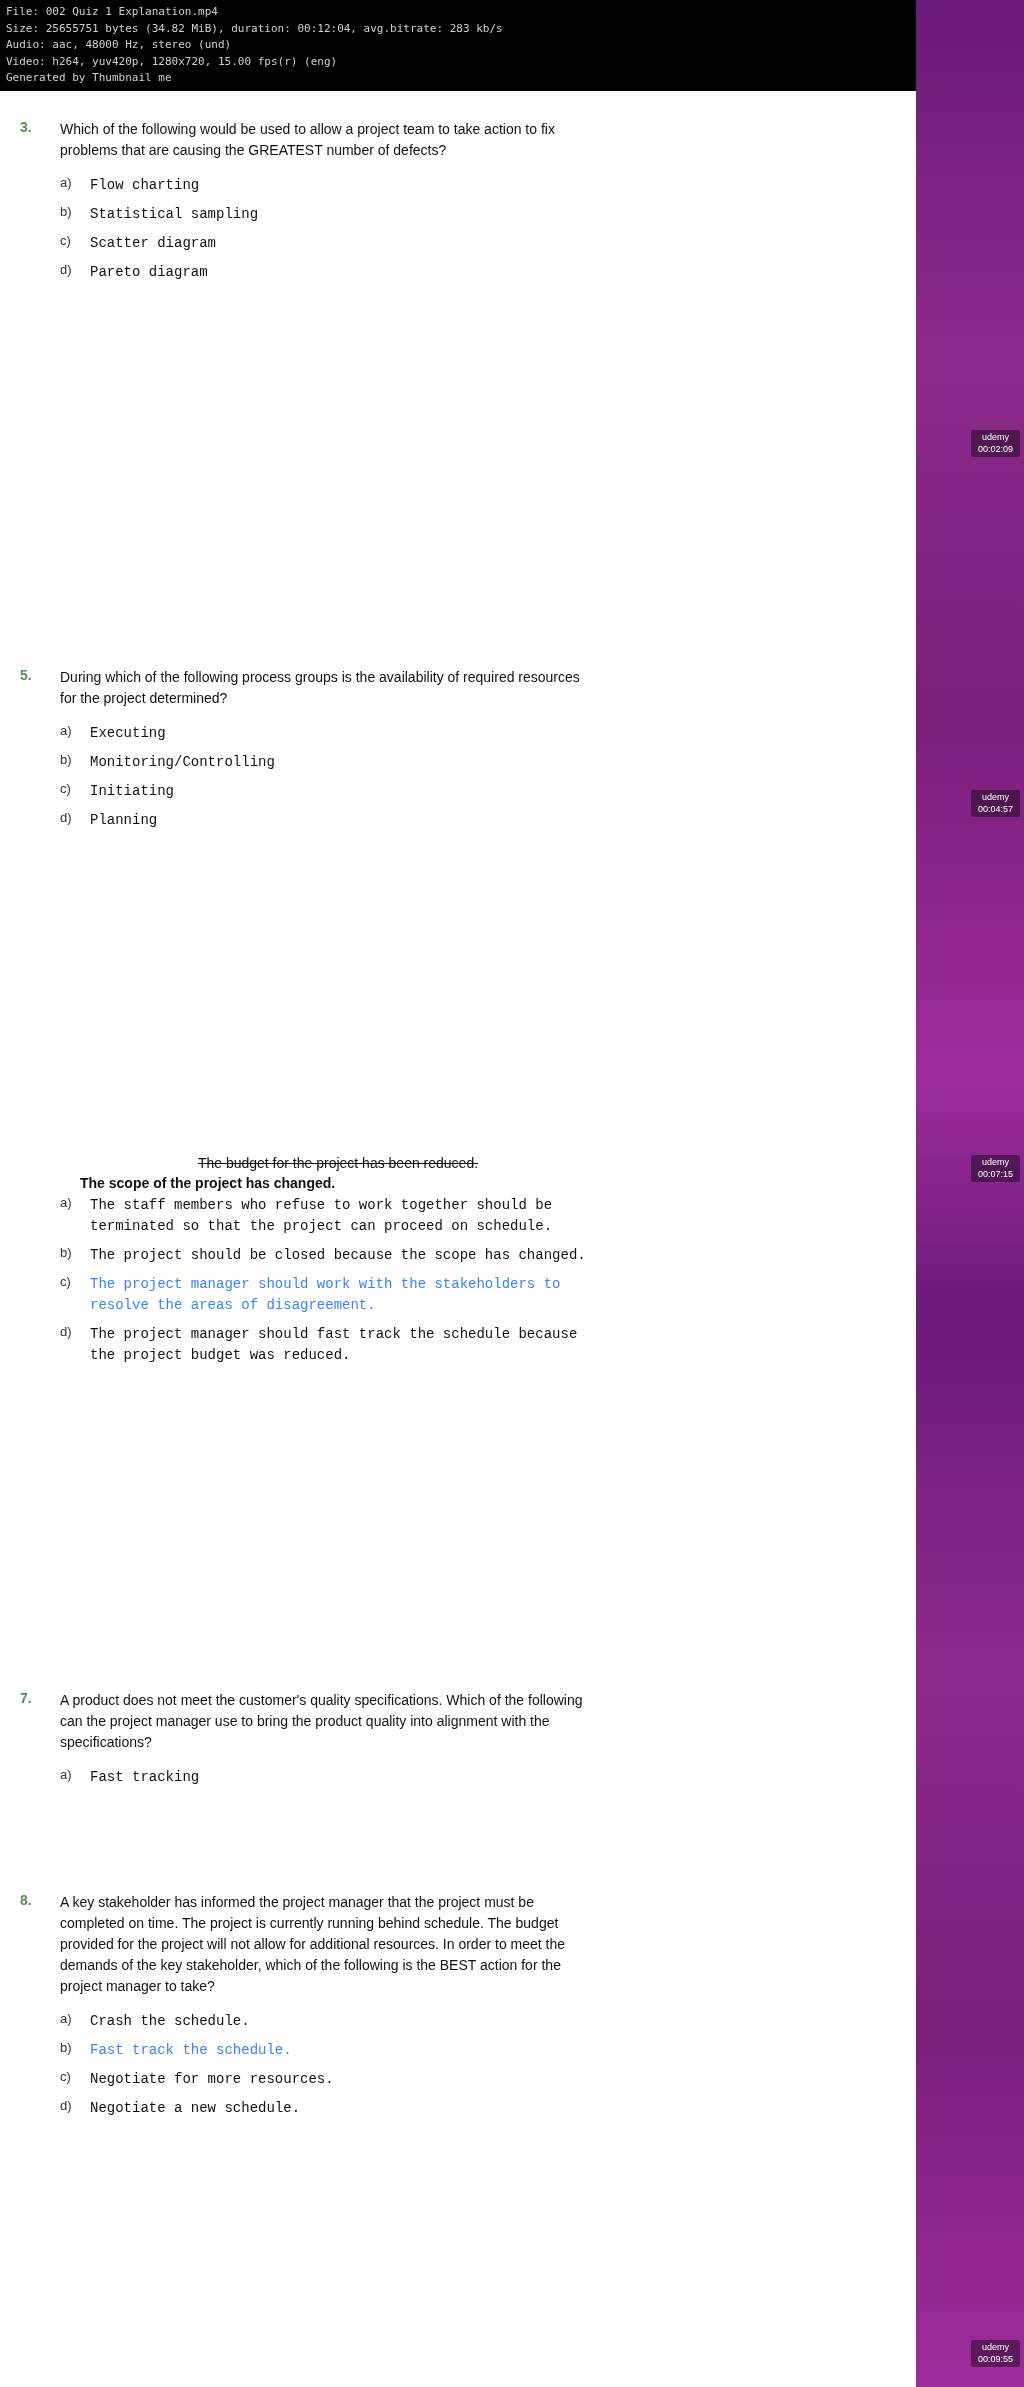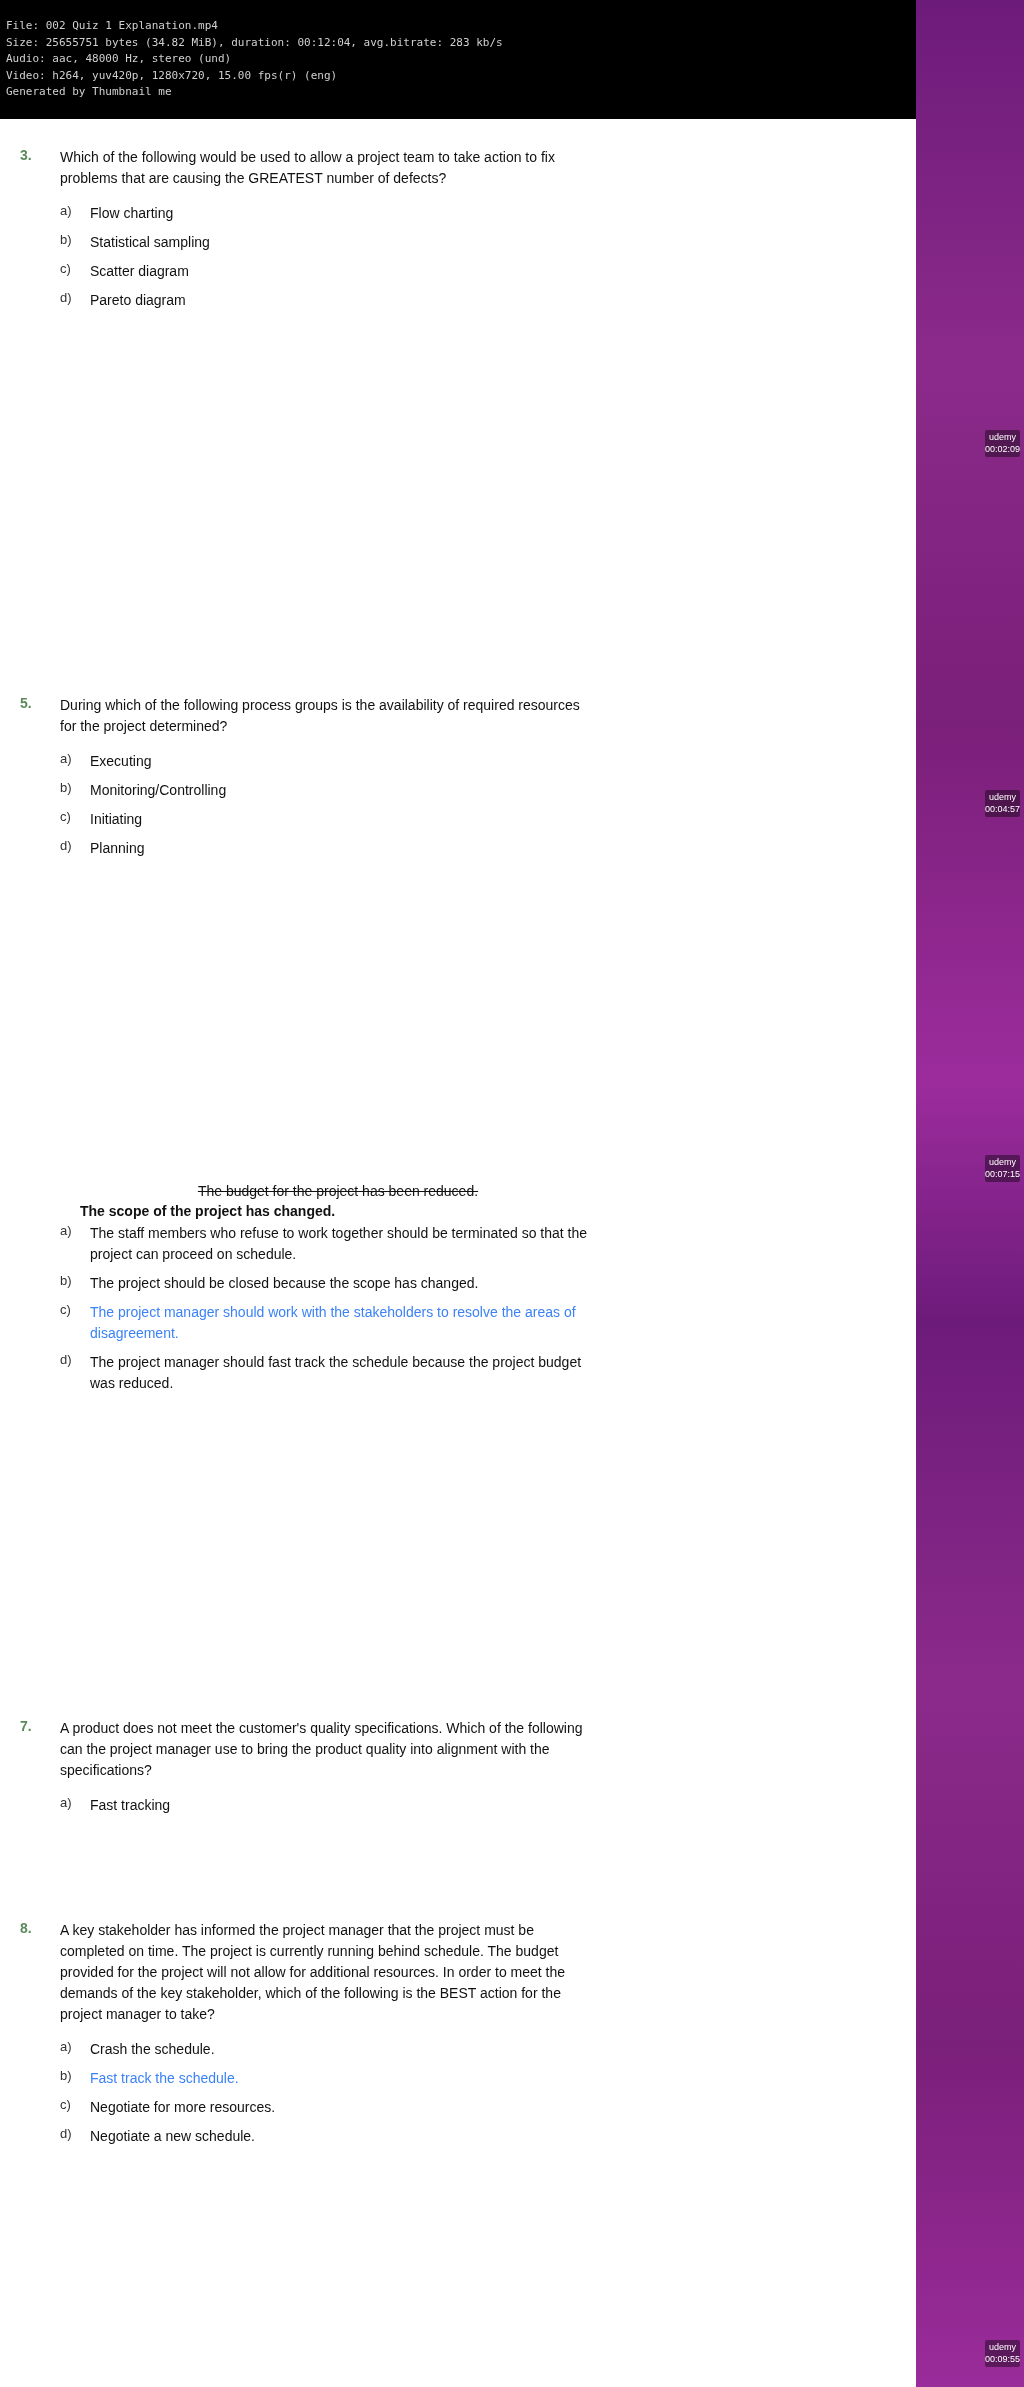--- a/index.html
+++ b/index.html
@@ -10,21 +10,21 @@
       width: 1024px;
       min-height: 2387px;
       position: relative;
       overflow-x: hidden;
     }
 
     .file-info {
       background: #000;
       color: #d0d0d0;
       font-size: 11px;
-      padding: 18px 6px;
+      padding: 4px 6px;
       line-height: 1.5;
       font-family: monospace;
     }
 
     .main-content {
       width: 616px;
       padding: 10px 0 30px 0;
       margin-left: 0;
     }
 
@@ -36,21 +36,21 @@
       height: 100%;
       background: linear-gradient(180deg, #6d1b7b 0%, #8b2a8a 15%, #7a1f7a 30%, #9c2c9c 45%, #6d1b7b 55%, #8b2a8a 70%, #7a1f7a 85%, #9c2c9c 100%);
     }
 
     .udemy-badge {
       position: absolute;
       right: 4px;
       background: rgba(0,0,0,0.4);
       color: #fff;
       font-size: 9px;
-      padding: 2px 0;
+      padding: 2px 7px;
       font-family: Arial, sans-serif;
       border-radius: 2px;
       text-align: center;
       line-height: 1.3;
     }
 
     .badge-1 { top: 430px; }
     .badge-2 { top: 790px; }
     .badge-3 { top: 1155px; }
     .badge-4 { top: 2340px; }
@@ -99,20 +99,21 @@
 
     .answer-letter {
       min-width: 22px;
       font-size: 13px;
       color: #333;
       margin-right: 8px;
     }
 
     .answer-text {
       line-height: 1.5;
+      font-family: Liberation Mono, monospace;
     }
 
     .answer-text.correct {
       color: #3b82f6;
     }
 
     .sub-header {
       font-size: 14px;
       font-weight: bold;
       color: #111;

